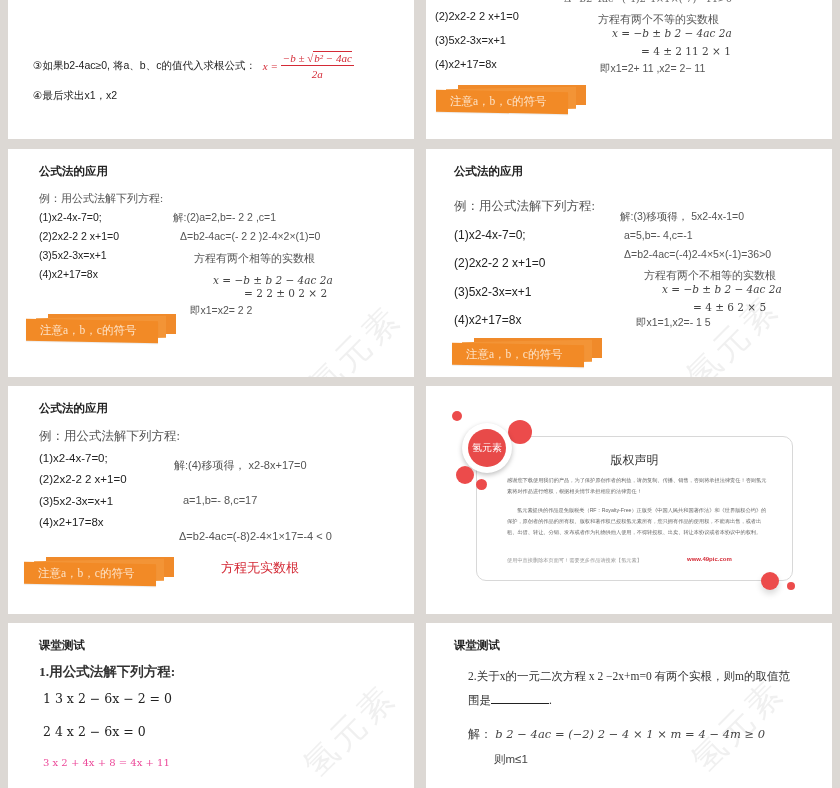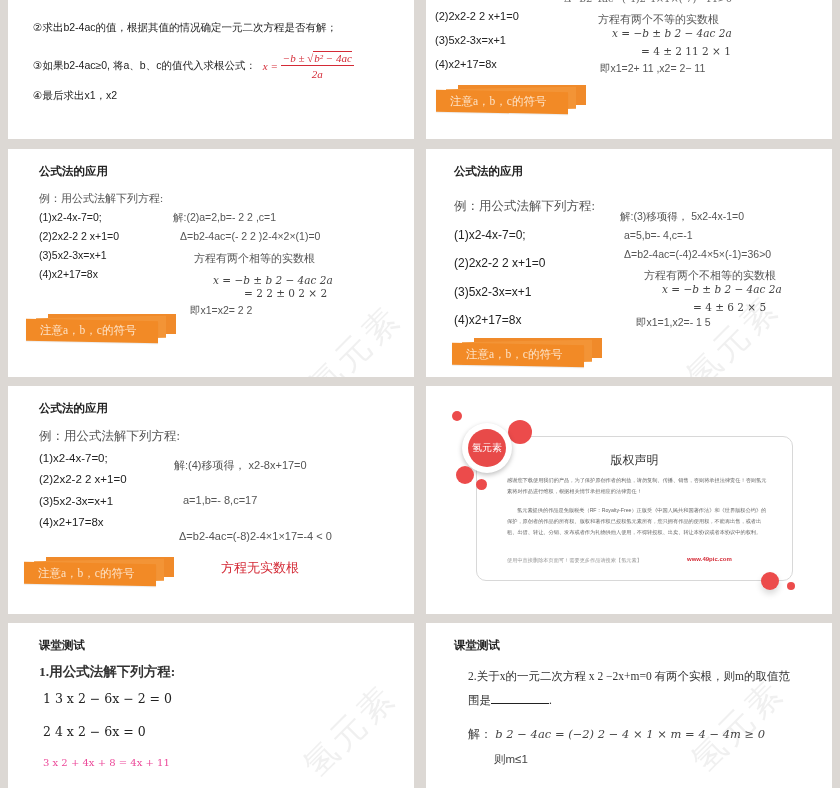--- a/index.html
+++ b/index.html
@@ -50,21 +50,20 @@
   .card { position:absolute; left:50px; top:50px; width:315px; height:143px; border:1px solid #d8d8d8; border-radius:10px; background:#fff; }
   .circle { position:absolute; border-radius:50%; background:#ec4b4b; }
   .logo-ring { position:absolute; left:36px; top:37px; width:50px; height:50px; border-radius:50%; background:#fff; box-shadow:0 2px 5px rgba(0,0,0,.25); }
   .logo-inner { position:absolute; left:6px; top:6px; width:38px; height:38px; border-radius:50%; background:#e84a49; color:#fff; font-size:10px; text-align:center; line-height:38px; }
   .small-cn { font-size:5.2px; color:#666; line-height:11px; }
 </style>
 </head>
 <body>
 
 <div class="slide s1">
-  <div class="abs" style="left:25px;top:31px;font-size:10.5px;">②求出b2-4ac的值，根据其值的情况确定一元二次方程是否有解；</div>
   <div class="abs" style="left:25px;top:62px;font-size:10.5px;">
     <span>③如果b2-4ac≥0, 将a、b、c的值代入求根公式：</span>
     <span class="frac-wrap" style="display:inline-block;vertical-align:middle;margin-left:4px;">
       <span style="color:#d42a36;font-family:'Liberation Serif',serif;font-style:italic;font-size:11px;vertical-align:middle;">x =</span>
       <span class="frac">
         <span class="num"><span>−b ± </span>√<span class="sqrt">b² − 4ac</span></span>
         <span class="den">2a</span>
       </span>
     </span>
   </div>

